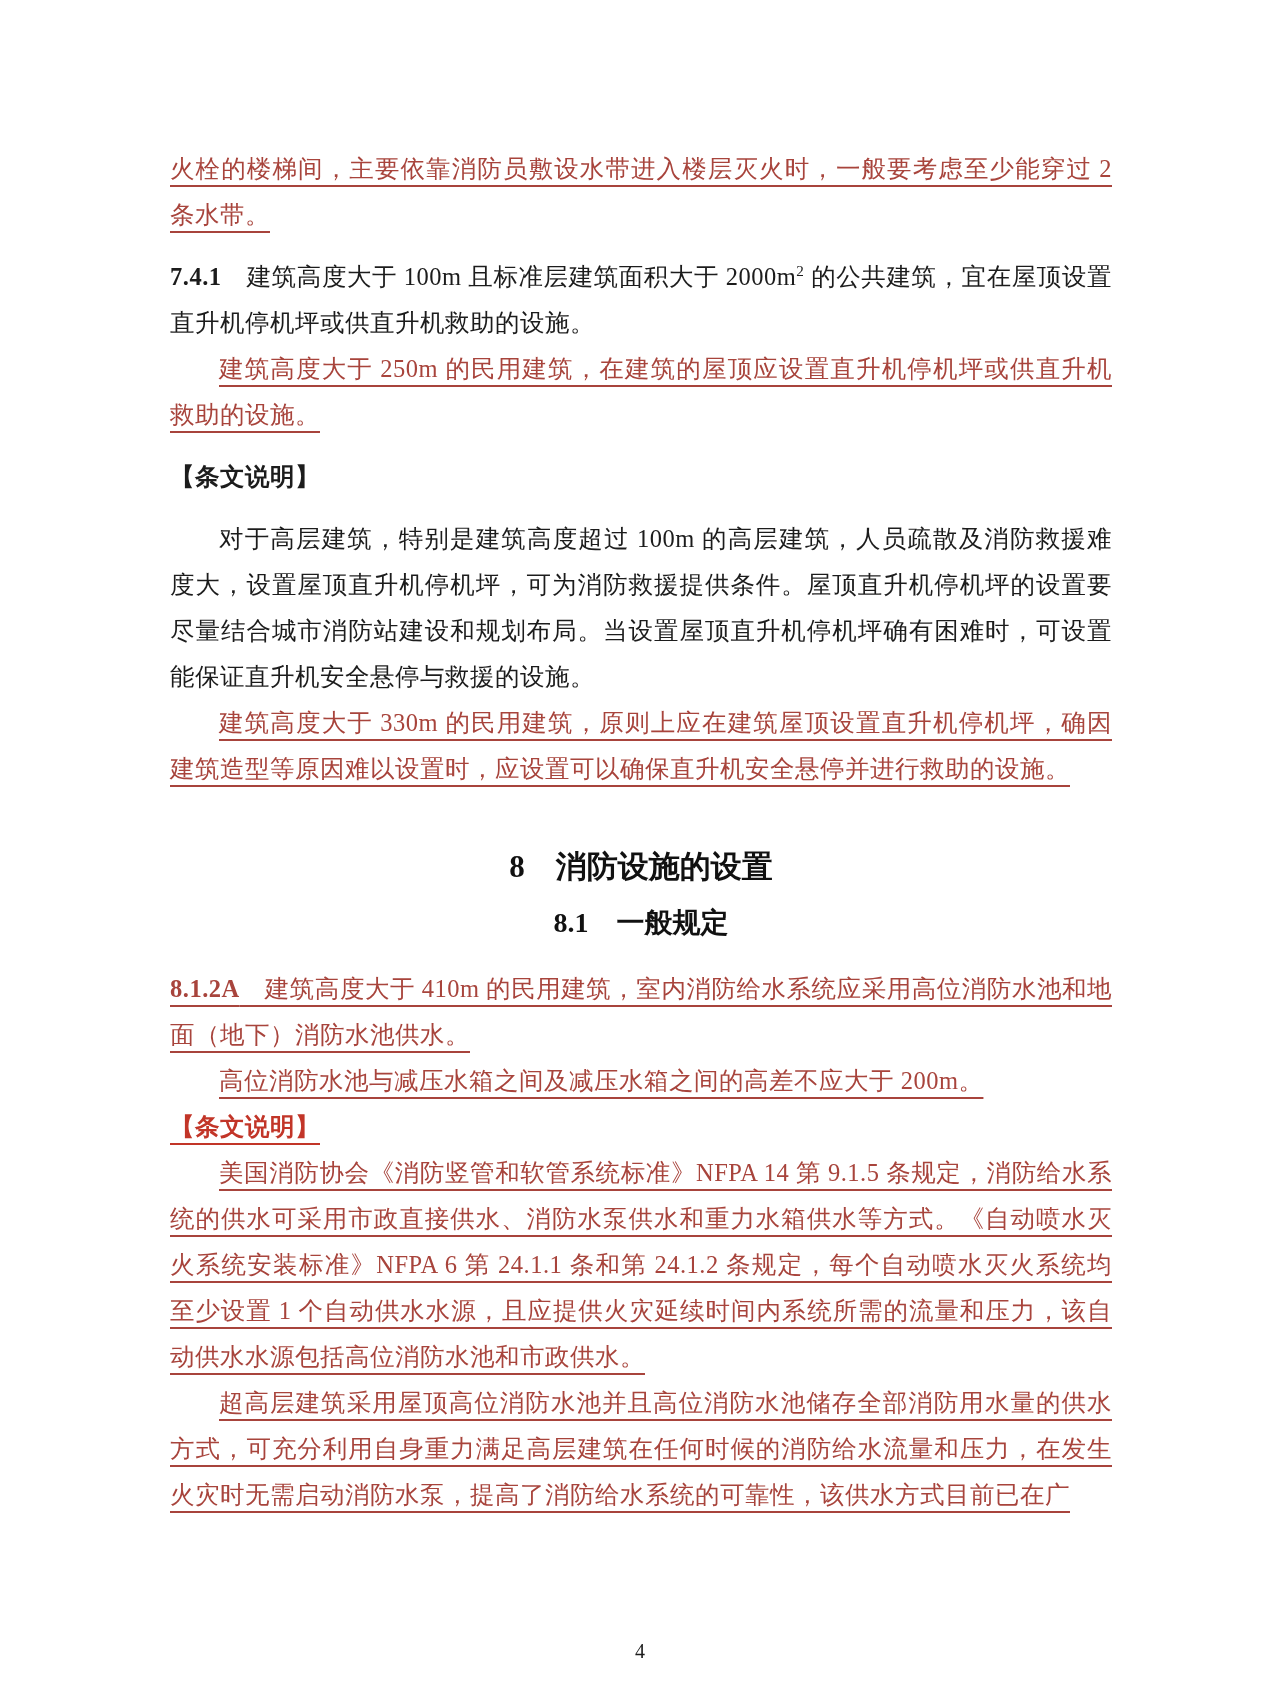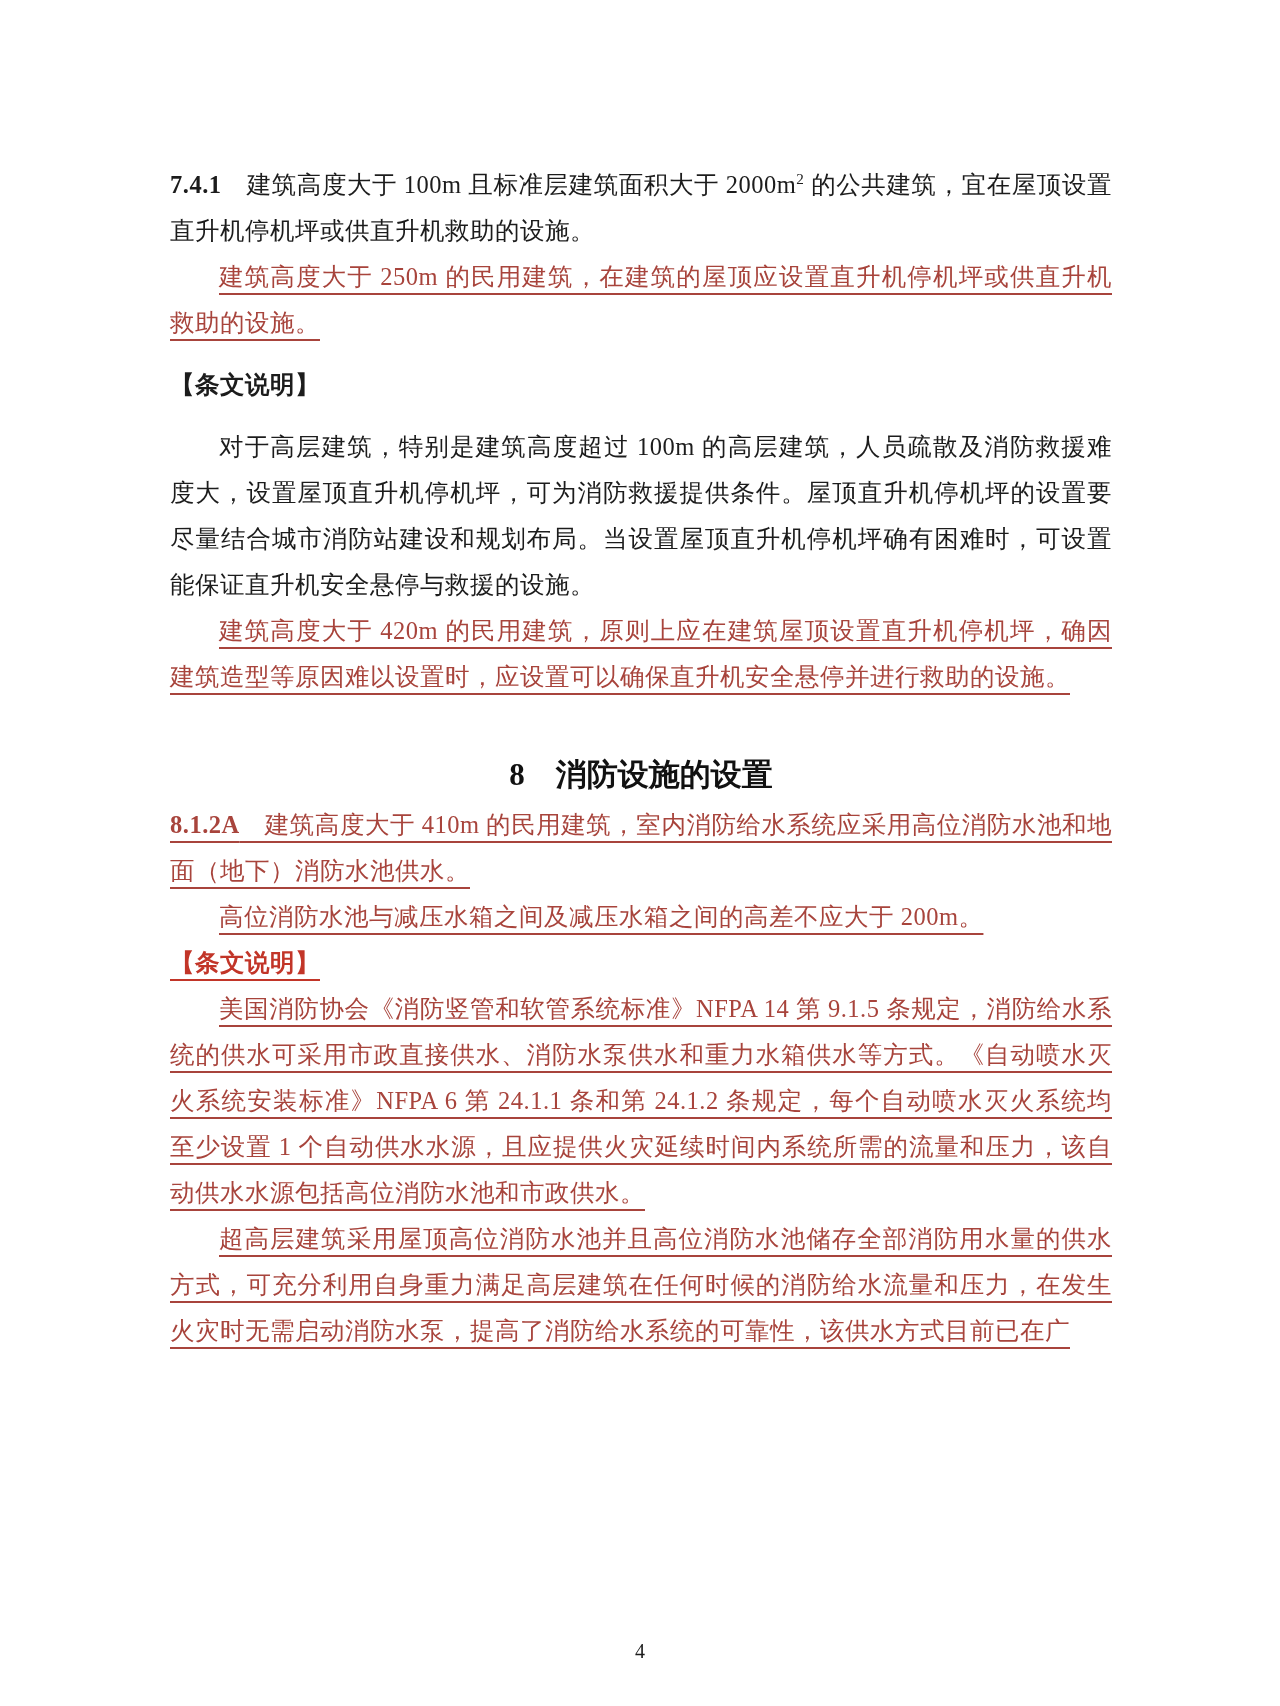--- a/index.html
+++ b/index.html
@@ -79,26 +79,28 @@
     text-align: center;
     font-size: 20px;
     color: #1c1c1c;
   }
 </style>
 </head>
 <body>
 
 <div class="page">
   <main class="doc-body">
+      <p class="para red"><span>火栓的楼梯间，主要依靠消防员敷设水带进入楼层灭火时，一般要考虑至少能穿过 2 条水带。</span></p>
       <p class="para black"><span class="bold">7.4.1</span><span>　建筑高度大于 100m 且标准层建筑面积大于 2000m</span><sup>2</sup><span> 的公共建筑，宜在屋顶设置直升机停机坪或供直升机救助的设施。</span></p>
       <p class="para red indent"><span>建筑高度大于 250m 的民用建筑，在建筑的屋顶应设置直升机停机坪或供直升机救助的设施。</span></p>
       <p class="para black"><span class="bold">【条文说明】</span></p>
       <p class="para black indent"><span>对于高层建筑，特别是建筑高度超过 100m 的高层建筑，人员疏散及消防救援难度大，设置屋顶直升机停机坪，可为消防救援提供条件。屋顶直升机停机坪的设置要尽量结合城市消防站建设和规划布局。当设置屋顶直升机停机坪确有困难时，可设置能保证直升机安全悬停与救援的设施。</span></p>
-      <p class="para red indent"><span>建筑高度大于 420m 的民用建筑，原则上应在建筑屋顶设置直升机停机坪，确因建筑造型等原因难以设置时，应设置可以确保直升机安全悬停并进行救助的设施。</span></p>
+      <p class="para red indent"><span>建筑高度大于 330m 的民用建筑，原则上应在建筑屋顶设置直升机停机坪，确因建筑造型等原因难以设置时，应设置可以确保直升机安全悬停并进行救助的设施。</span></p>
       <h1 class="chapter-heading">8　消防设施的设置</h1>
+      <h2 class="section-heading">8.1　一般规定</h2>
       <p class="para red"><span class="bold">8.1.2A</span><span>　建筑高度大于 410m 的民用建筑，室内消防给水系统应采用高位消防水池和地面（地下）消防水池供水。</span></p>
       <p class="para red indent"><span>高位消防水池与减压水箱之间及减压水箱之间的高差不应大于 200m。</span></p>
       <p class="para red-bright"><span class="bold">【条文说明】</span></p>
       <p class="para red indent"><span>美国消防协会《消防竖管和软管系统标准》NFPA 14 第 9.1.5 条规定，消防给水系统的供水可采用市政直接供水、消防水泵供水和重力水箱供水等方式。《自动喷水灭火系统安装标准》NFPA 6 第 24.1.1 条和第 24.1.2 条规定，每个自动喷水灭火系统均至少设置 1 个自动供水水源，且应提供火灾延续时间内系统所需的流量和压力，该自动供水水源包括高位消防水池和市政供水。</span></p>
       <p class="para red indent"><span>超高层建筑采用屋顶高位消防水池并且高位消防水池储存全部消防用水量的供水方式，可充分利用自身重力满足高层建筑在任何时候的消防给水流量和压力，在发生火灾时无需启动消防水泵，提高了消防给水系统的可靠性，该供水方式目前已在广</span></p>
     </main>
   <div class="page-footer">4</div>
 </div>
 
 </body></html>

